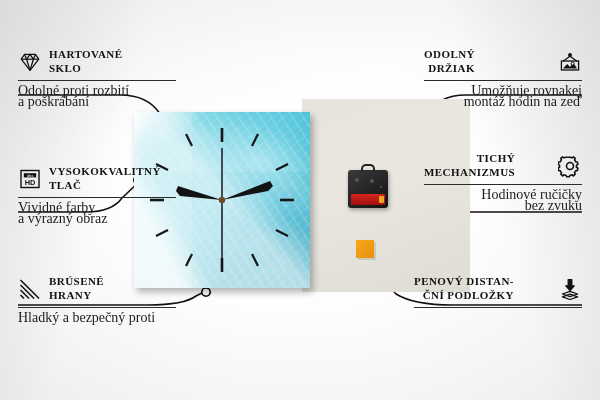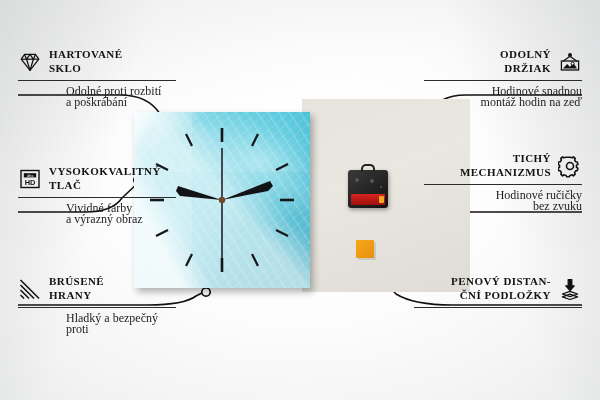--- a/index.html
+++ b/index.html
@@ -90,32 +90,32 @@
   .foampad {
     position:absolute; left:226px; top:136px; width:18px; height:18px;
     background:linear-gradient(135deg,#f7a71c,#e8900c);
     box-shadow:2px 2px 0 rgba(0,0,0,.10);
   }
 
   
   .feat { position:absolute; width:158px; }
   .feat .head { display:flex; align-items:center; gap:7px; }
   .feat.left .head  { justify-content:flex-start; }
-  .feat.right .head { justify-content:flex-end; flex-direction:row; }
+  .feat.right .head { justify-content:space-between; flex-direction:row; }
   .feat .title {
     font-family:"Liberation Serif", serif;
     font-weight:bold; font-size:11px; line-height:13.5px;
     letter-spacing:.45px; color:#121212; text-transform:uppercase;
   }
   .feat.left .title  { text-align:left; }
   .feat.right .title { text-align:right; }
   .feat .rule { height:1px; background:#2b2b2b; margin:5px 0 5px; width:100%; }
   .feat .sub {
     font-family:"Liberation Serif", serif;
-    font-size:12px; line-height:10.6px; color:#1c1c1c;margin-left:48px;
+    font-size:14px; line-height:10.6px; color:#1c1c1c;
   }
   .feat.left .sub  { text-align:left; }
   .feat.right .sub { text-align:right; }
   .ico { width:24px; height:24px; flex:0 0 24px; display:block; }
   .ico svg { display:block; width:24px; height:24px; }
 
   
   #f-glass   { left:18px;  top:48px; }
   #f-print   { left:18px;  top:165px; }
   #f-edges   { left:18px;  top:275px; }
@@ -268,21 +268,21 @@
           <circle cx="12" cy="5" r="1.3" fill="#111"></circle>
           <path d="M12 6.3 L5 11.2 M12 6.3 L19 11.2"></path>
           <rect x="3.4" y="11" width="17.2" height="9"></rect>
           <path d="M5 18.6 L9.2 14 L12 17 L15.2 12.6 L19 18.6 Z" fill="#111" stroke="none"></path>
           <circle cx="14.6" cy="13.6" r="1.5" fill="#fff" stroke="#111" stroke-width="1"></circle>
         </svg>
       </span>
     </div>
     <div class="rule"></div>
     <div class="sub">
-      <span>Hodinové snadnou</span><br>
+      <span>Umožňuje rovnakej</span><br>
       <span>montáž hodin na zeď</span>
     </div>
   </div>
 
   <div class="feat right" id="f-mech">
     <div class="head">
       <span class="title">
         <span>TICHÝ</span><br>
         <span>MECHANIZMUS</span>
       </span>

